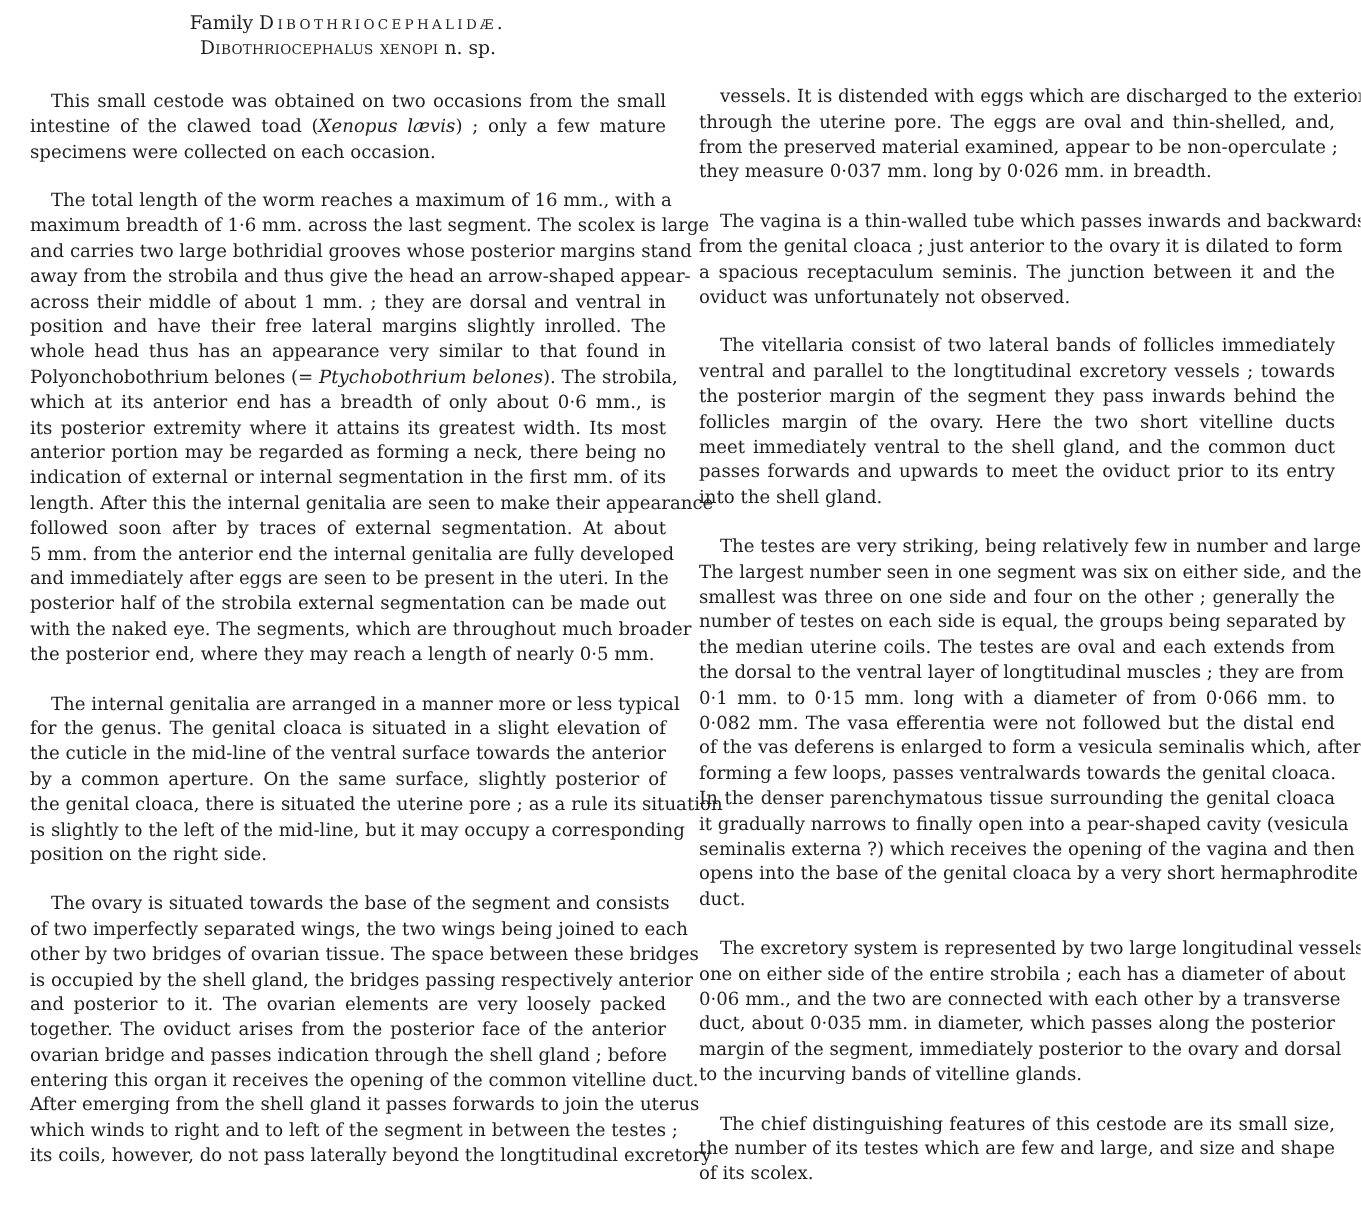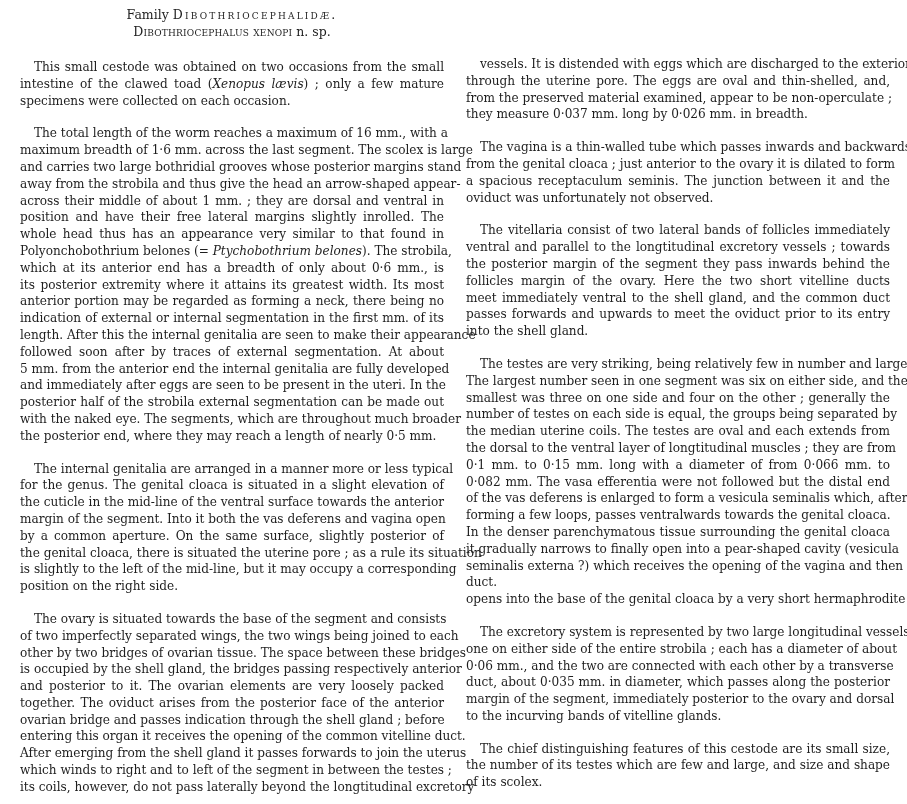--- a/index.html
+++ b/index.html
@@ -55,21 +55,20 @@
           <span class="line">5 mm. from the anterior end the internal genitalia are fully developed</span>
           <span class="line">and immediately after eggs are seen to be present in the uteri.  In the</span>
           <span class="line">posterior half of the strobila external segmentation can be made out</span>
           <span class="line">with the naked eye.   The segments, which are throughout much broader</span>
           <span class="line last">the posterior end, where they may reach a length of nearly 0·5 mm.</span>
         </div>
         <div class="para">
           <span class="line indent">The internal genitalia are arranged in a manner more or less typical</span>
           <span class="line">for the genus.  The genital cloaca is situated in a slight elevation of</span>
           <span class="line">the cuticle in the mid-line of the ventral surface towards the anterior</span>
-          <span class="line">margin of the segment.   Into it both the vas deferens and vagina open</span>
           <span class="line">by a common aperture.  On the same surface, slightly posterior of</span>
           <span class="line">the genital cloaca, there is situated the uterine pore ;  as a rule its situation</span>
           <span class="line">is slightly to the left of the mid-line, but it may occupy a corresponding</span>
           <span class="line last">position on the right side.</span>
         </div>
         <div class="para">
           <span class="line indent">The ovary is situated towards the base of the segment and consists</span>
           <span class="line">of two imperfectly separated wings, the two wings being joined to each</span>
           <span class="line">other by two bridges of ovarian tissue.   The space between these bridges</span>
           <span class="line">is occupied by the shell gland, the bridges passing respectively anterior</span>
@@ -114,22 +113,22 @@
           <span class="line">number of testes on each side is equal, the groups being separated by</span>
           <span class="line">the median uterine coils.  The testes are oval and each extends from</span>
           <span class="line">the dorsal to the ventral layer of longtitudinal muscles ;  they are from</span>
           <span class="line">0·1 mm. to 0·15 mm. long with a diameter of from 0·066 mm. to</span>
           <span class="line">0·082 mm.  The vasa efferentia were not followed but the distal end</span>
           <span class="line">of the vas deferens is enlarged to form a vesicula seminalis which, after</span>
           <span class="line">forming a few loops, passes ventralwards towards the genital cloaca.</span>
           <span class="line">In the denser parenchymatous tissue surrounding the genital cloaca</span>
           <span class="line">it gradually narrows to finally open into a pear-shaped cavity (vesicula</span>
           <span class="line">seminalis externa ?) which receives the opening of the vagina and then</span>
+          <span class="line">opens into the base of the genital cloaca by a very short hermaphrodite</span>
           <span class="line last">duct.</span>
-          <span class="line">opens into the base of the genital cloaca by a very short hermaphrodite</span>
         </div>
         <div class="para">
           <span class="line indent">The excretory system is represented by two large longitudinal vessels,</span>
           <span class="line">one on either side of the entire strobila ;  each has a diameter of about</span>
           <span class="line">0·06 mm., and the two are connected with each other by a transverse</span>
           <span class="line">duct, about 0·035 mm. in diameter, which passes along the posterior</span>
           <span class="line">margin of the segment, immediately posterior to the ovary and dorsal</span>
           <span class="line last">to the incurving bands of vitelline glands.</span>
         </div>
         <div class="para">

